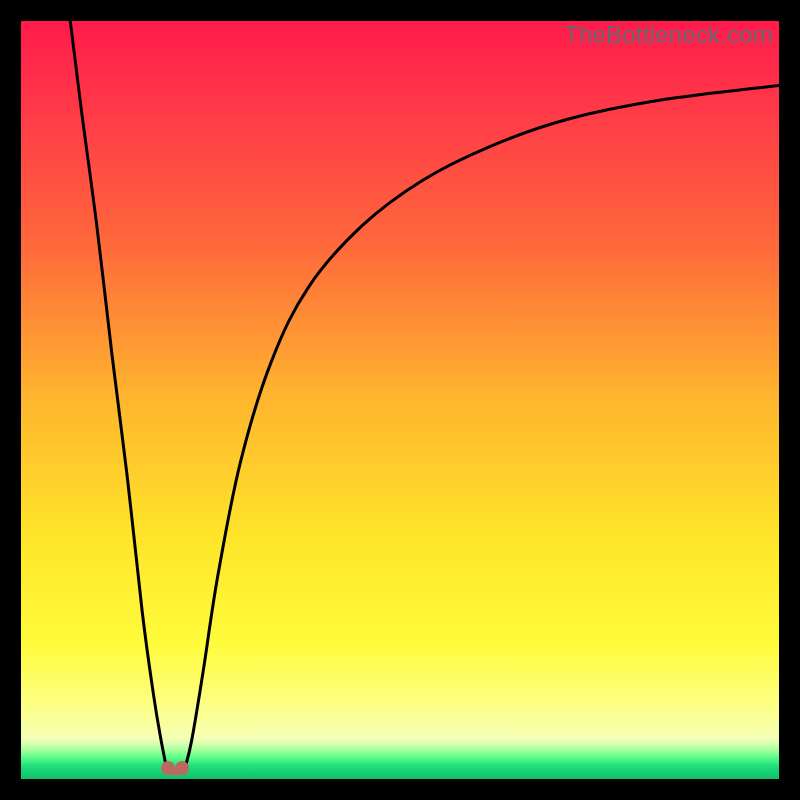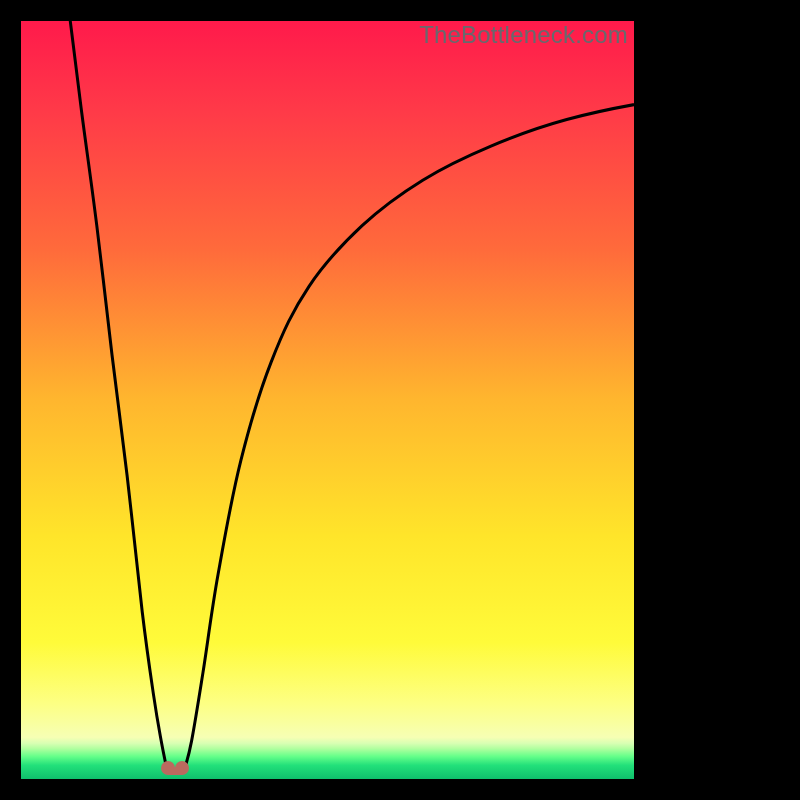--- a/index.html
+++ b/index.html
@@ -8,21 +8,21 @@
     width: 800px;
     height: 800px;
     background: #000;
     overflow: hidden;
     font-family: Arial, Helvetica, sans-serif;
   }
   .frame {
     position: absolute;
     left: 21px;
     top: 21px;
-    width: 613px;
+    width: 758px;
     height: 758px;
     overflow: hidden;
   }
   .gradient {
     position: absolute;
     left: 0;
     top: 0;
     width: 758px;
     height: 758px;
   }

